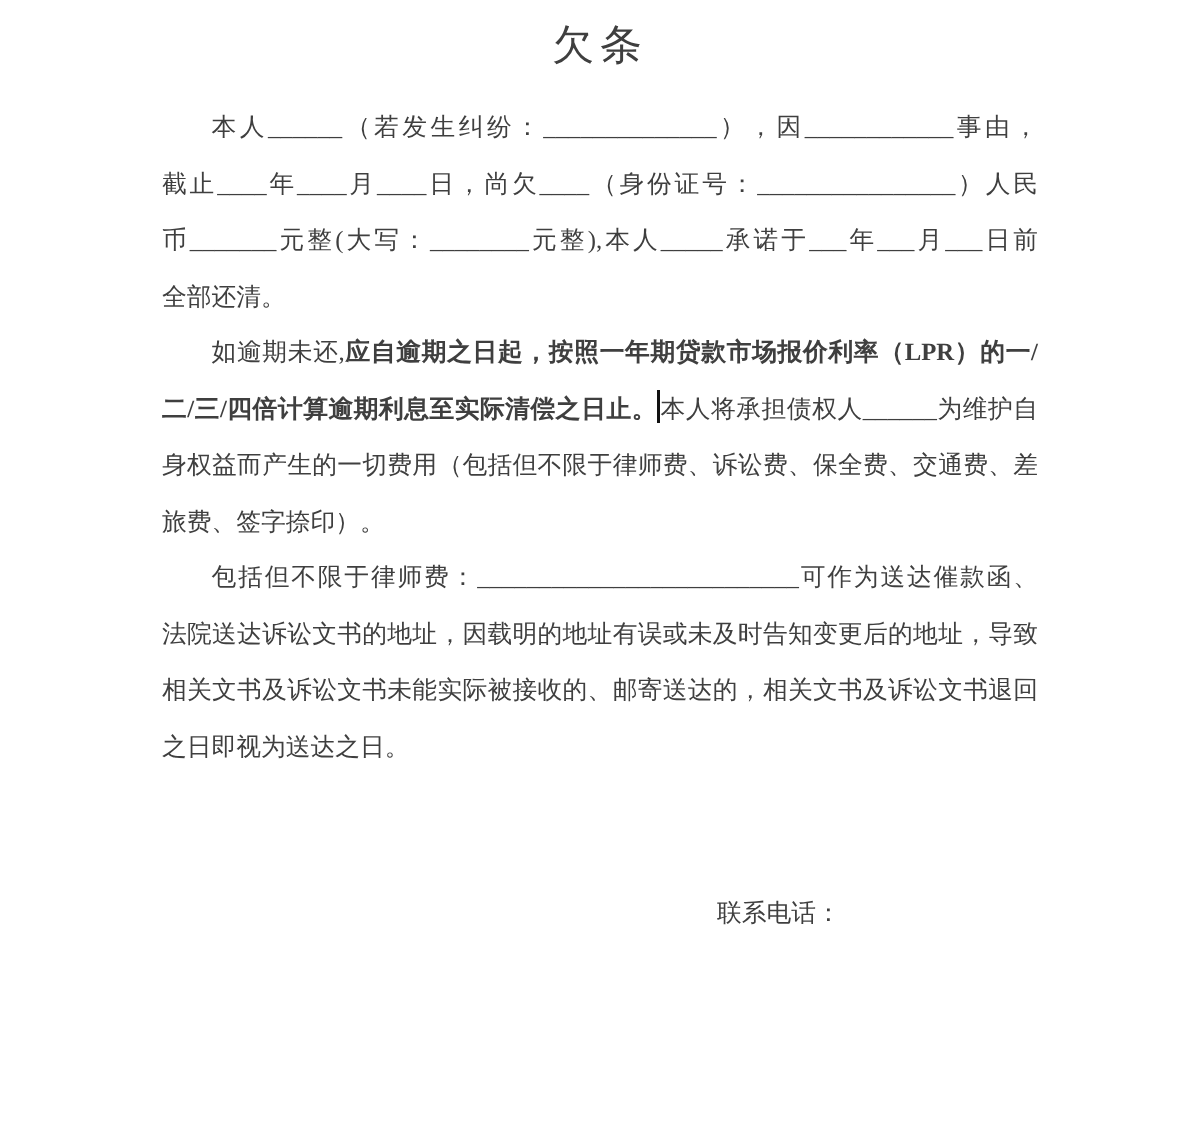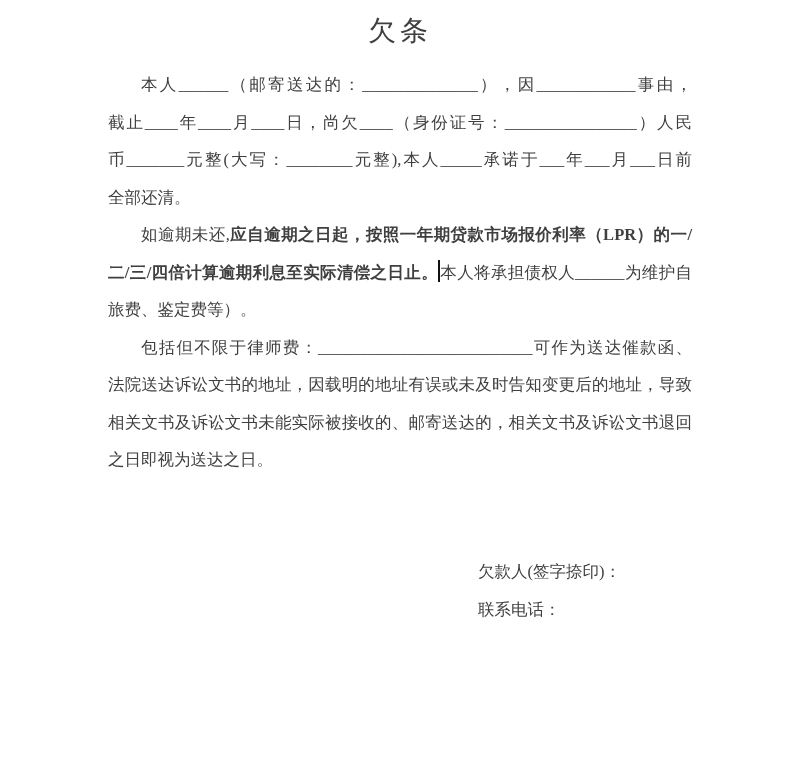--- a/index.html
+++ b/index.html
@@ -34,30 +34,30 @@
   .sig-line { margin-left: 370px; height: 38px; line-height: 38px; }
   .sig-date { margin-left: 487px; height: 38px; line-height: 38px; }
 </style>
 </head>
 <body>
 
 <div class="page">
   <h1 class="doc-title">欠条</h1>
 
   <div class="doc-body" id="doc-body">
-      <div class="line indent justify"><span class="run">本人______（邮寄送达的：______________），因____________事由，</span></div>
+      <div class="line indent justify"><span class="run">本人______（若发生纠纷：______________），因____________事由，</span></div>
       <div class="line justify"><span class="run">截止____年____月____日，尚欠____（身份证号：________________）人民</span></div>
       <div class="line justify"><span class="run">币_______元整(大写：________元整),本人_____承诺于___年___月___日前</span></div>
       <div class="line"><span class="run">全部还清。</span></div>
       <div class="line indent justify"><span class="run">如逾期未还,</span><span class="run bold underline">应自逾期之日起，按照一年期贷款市场报价利率（LPR）的一/</span></div>
       <div class="line justify"><span class="run bold underline">二/三/四倍计算逾期利息至实际清偿之日止。</span><span class="caret"></span><span class="run">本人将承担债权人______为维护自</span></div>
-      <div class="line"><span class="run">旅费、鉴定费等）。</span></div>
+      <div class="line justify"><span class="run">身权益而产生的一切费用（包括但不限于律师费、诉讼费、保全费、交通费、差</span></div>
+      <div class="line"><span class="run">旅费、签字捺印）。</span></div>
       <div class="line indent justify"><span class="run">包括但不限于律师费：__________________________可作为送达催款函、</span></div>
       <div class="line justify"><span class="run">法院送达诉讼文书的地址，因载明的地址有误或未及时告知变更后的地址，导致</span></div>
       <div class="line justify"><span class="run">相关文书及诉讼文书未能实际被接收的、邮寄送达的，相关文书及诉讼文书退回</span></div>
       <div class="line"><span class="run">之日即视为送达之日。</span></div>
     </div>
 
   <div class="signature-block">
-    <div class="sig-line">欠款人(签字捺印)：</div>
     <div class="sig-line">联系电话：</div>
   </div>
 </div>
 
 </body></html>

